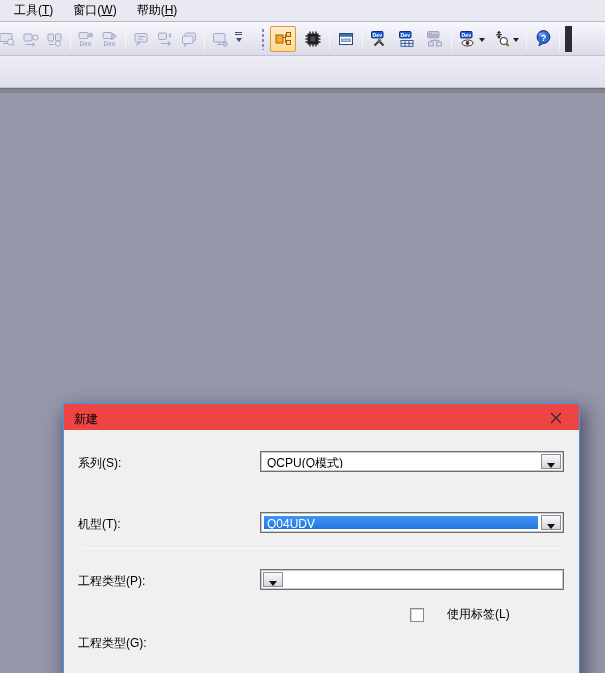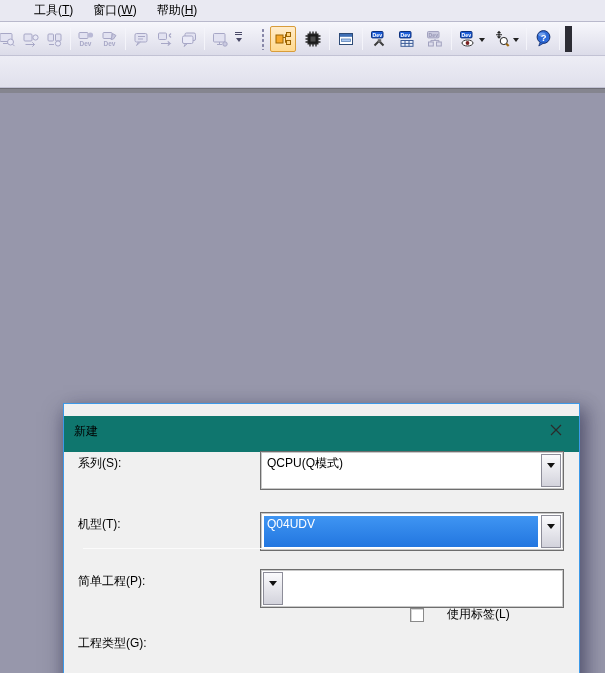--- a/index.html
+++ b/index.html
@@ -2,21 +2,21 @@
 <html><head>
 <meta charset="utf-8">
 <style>
   * { margin:0; padding:0; box-sizing:border-box; }
   html,body { width:605px; height:673px; }
   body { font-family:"Liberation Sans","DejaVu Sans",sans-serif; font-size:12px; color:#000; }
   .screen { position:relative; width:605px; height:673px; overflow:hidden; background:#9797ab; }
 
   
   .menubar { height:22px; background:#e9e9f2; border-bottom:1px solid #b9b9cc;
-             display:flex; align-items:center; padding-left:24px; }
+             display:flex; align-items:center; padding-left:4px; }
   .menu-item { padding:2px 10px 3px; cursor:default; }
   .menu-item .accel { text-decoration:underline; }
 
   
   .toolbar-row { height:34px; background:linear-gradient(#f7f7fc,#dcdce9);
                  display:flex; align-items:center; border-bottom:1px solid #c2c2d4; }
   .toolbar-row.empty { height:32px; background:linear-gradient(#ededf5,#e0e0ec); }
   .workspace-border { height:5px; background:#85858f; border-top:1px solid #6d6d76; }
 
   .tbtn { width:24px; height:26px; display:flex; align-items:center; justify-content:center;
@@ -36,27 +36,27 @@
   .caret { width:0; height:0; border:3px solid transparent; border-top:4px solid #222; margin:6px 0 0 2px; }
   .sliver { width:7px; height:26px; background:#2c2c34; margin-left:2px; flex:0 0 auto; }
 
   
   .workspace { position:relative; height:579px; background:#9797ab; }
 
   
   .dialog { position:absolute; left:63px; top:310px; width:517px; height:328px;
             background:#f0f0f0; border:1px solid #3c99e8;
             box-shadow:0 9px 18px rgba(35,35,70,.5), 9px 4px 16px rgba(35,35,70,.3); }
-  .dialog-titlebar { position:absolute; left:0; top:0; right:0; height:36px; background:#0f766e;margin-top:12px; }
+  .dialog-titlebar { position:absolute; left:0; top:0; right:0; height:26px; background:#ef4444; }
   .dialog-title { position:absolute; left:10px; top:7px; }
   .dialog-close { position:absolute; right:8px; top:2px; width:30px; height:24px;
                   display:flex; align-items:center; justify-content:center; }
 
   .fld-label { position:absolute; left:14px; white-space:nowrap; }
-  .combo { position:absolute; left:196px; width:304px; height:39px; background:#fff;
+  .combo { position:absolute; left:196px; width:304px; height:21px; background:#fff;
            border:1px solid #6e6e6e; box-shadow:0 0 0 1px #c8c8c8 inset; display:flex; }
   .combo .val { flex:1; margin:3px 1px 3px 3px; padding:0 3px; line-height:17px;
                 white-space:nowrap; overflow:hidden; }
   .combo.selected .val { background:linear-gradient(#3f95f2,#2276e0); color:#fff; }
   .combo .drop { width:20px; margin:2px; background:linear-gradient(#fbfbfd,#d3d3dc);
                  border:1px solid #8d8d99; display:flex; align-items:flex-start; justify-content:center; }
   .combo .drop::after { content:""; width:0; height:0; border:4px solid transparent;
                         border-top:5px solid #111; margin-top:8px; }
 
   .hline { position:absolute; left:19px; top:144px; width:480px; height:1px;
@@ -261,21 +261,21 @@
       </div>
 
       <div class="fld-label" style="top:112px">机型(T):</div>
       <div class="combo selected" style="top:108px">
         <div class="val">Q04UDV</div>
         <div class="drop"></div>
       </div>
 
       <div class="hline"></div>
 
-      <div class="fld-label" style="top:169px">简单工程(P):</div>
+      <div class="fld-label" style="top:169px">工程类型(P):</div>
       <div class="combo" style="top:165px">
         <div class="drop"></div>
       </div>
 
       <div class="checkbox-row">
         <div class="checkbox"></div>
         <span class="checkbox-label">使用标签(L)</span>
       </div>
 
       <div class="fld-label" style="top:231px">工程类型(G):</div>

